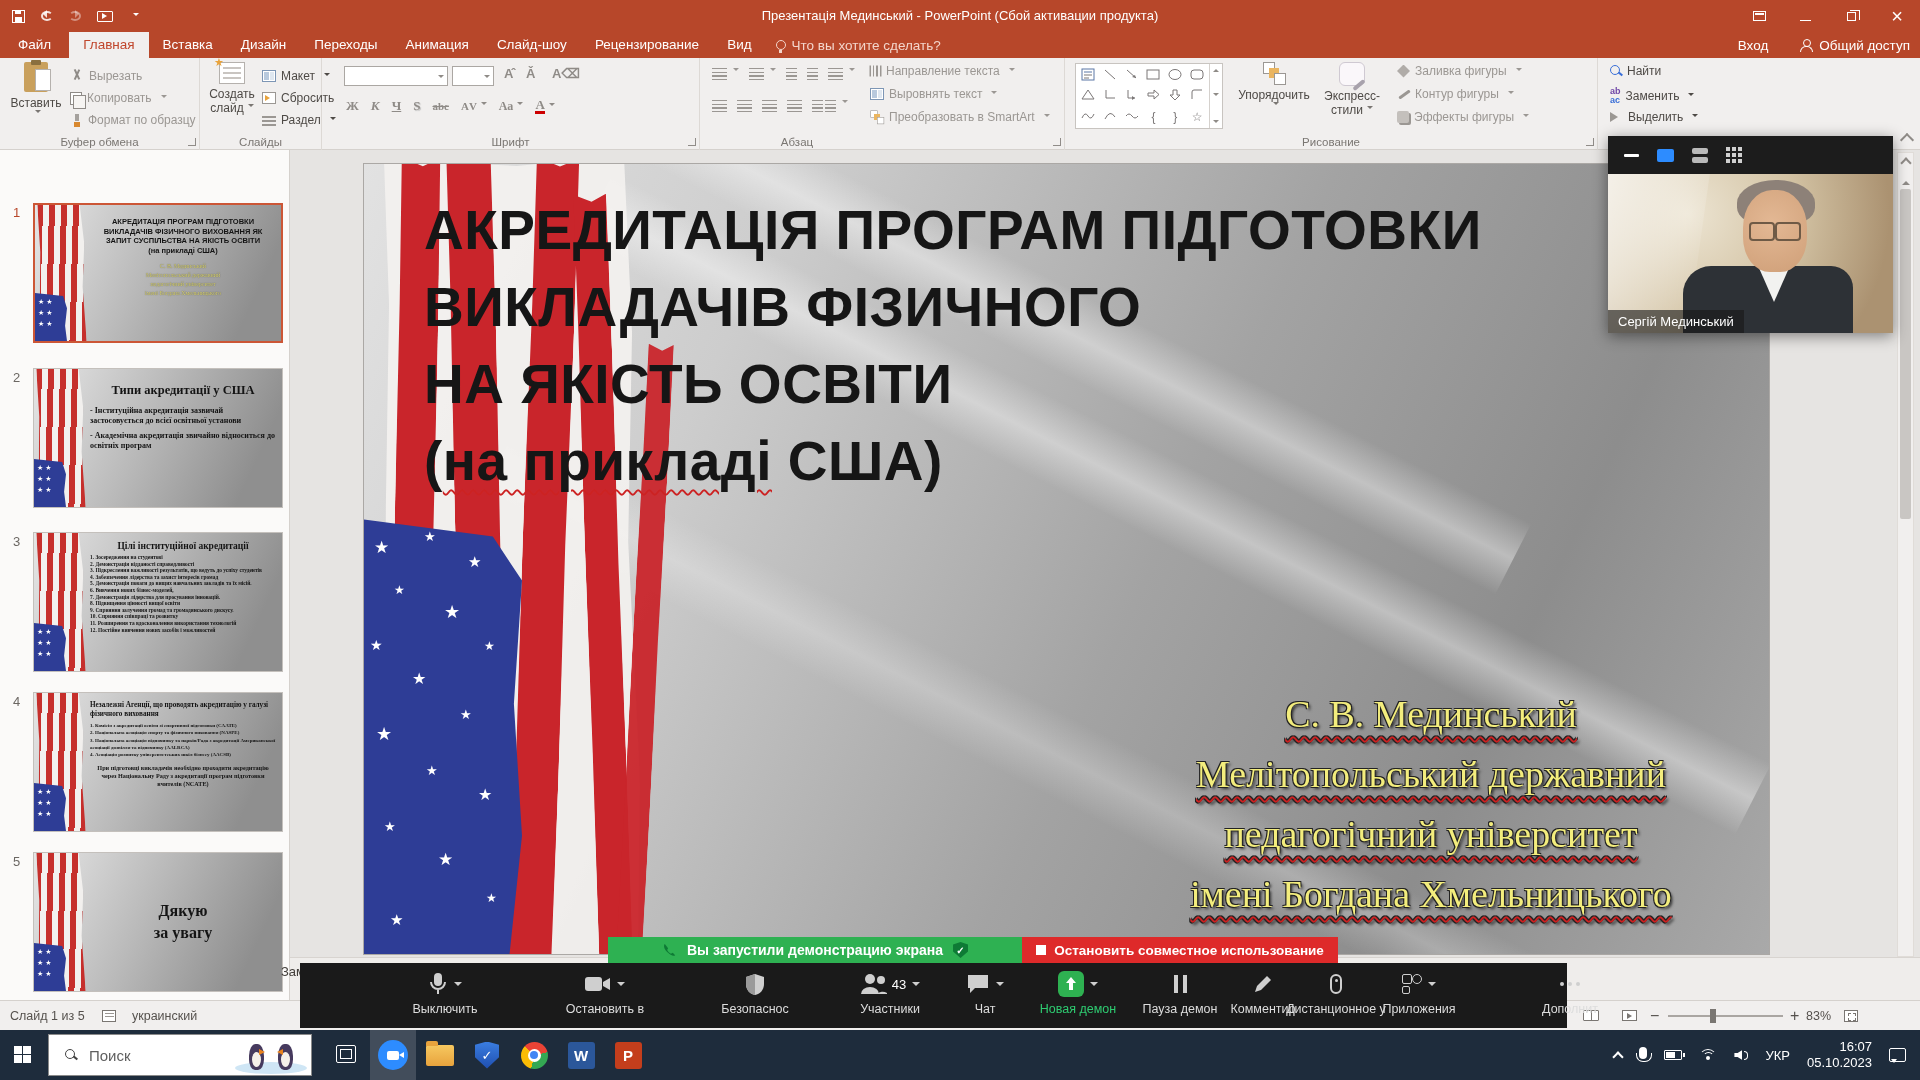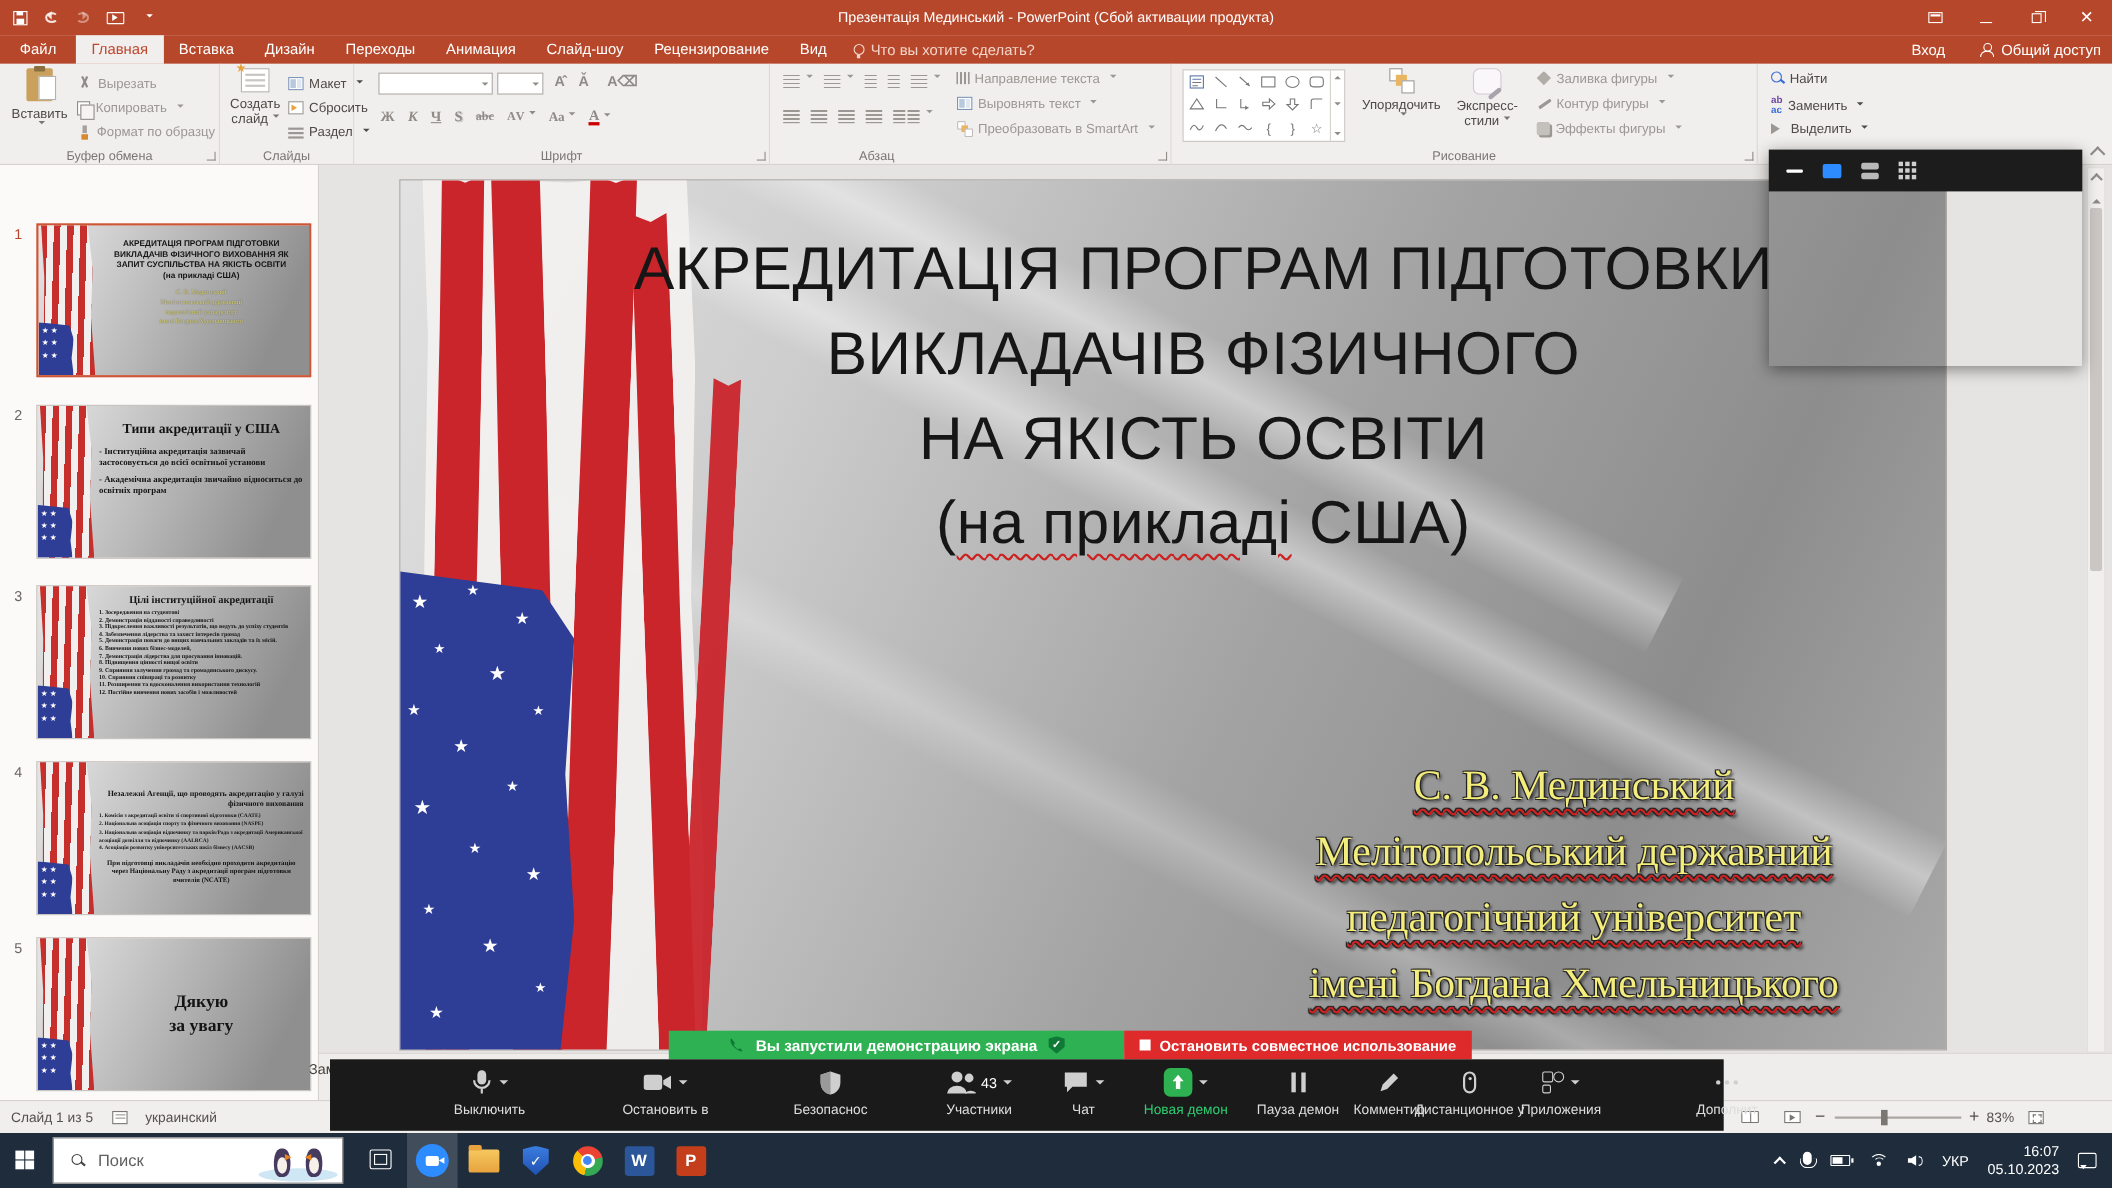--- a/index.html
+++ b/index.html
@@ -109,21 +109,21 @@
 .tserif{font-family:"Liberation Serif",serif;font-weight:bold}
 
 .editor{position:absolute;left:290px;top:150px;width:1630px;height:850px;background:#E6E4E2}
 .slide{position:absolute;left:73px;top:13px;width:1407px;height:792px;background:linear-gradient(115deg,#e2e2e2 0%,#cdcdcd 25%,#a3a3a3 55%,#8d8d8d 78%,#a9a9a9 100%);border:1px solid #ABA8A5;overflow:hidden}
 .streak{position:absolute;width:1300px;height:80px;background:linear-gradient(rgba(255,255,255,0),rgba(255,255,255,.4),rgba(255,255,255,0));transform:rotate(27deg)}
 .jag{clip-path:polygon(2% 0,55% 1%,98% 0,100% 22%,97% 48%,100% 77%,98% 100%,40% 99%,0 100%,2% 72%,0 46%,3% 18%)}
 .wbrush{position:absolute;left:22px;top:-6px;width:250px;height:804px;background:#f4f2ef;opacity:.9;transform:rotate(-1deg)}
 .rstripe{position:absolute;background:#C9252B}
 .canton{position:absolute;left:-4px;top:355px;width:162px;height:440px;background:#2E3D96;clip-path:polygon(0 0,82% 4%,100% 14%,95% 42%,100% 72%,92% 100%,0 100%)}
 .canton span{position:absolute;color:#fff}
-.s-title{position:absolute;left:60px;width:1340px;top:42px;text-align:center;font-weight:normal;font-size:55px;line-height:77px;color:#161616;letter-spacing:.5px}
+.s-title{position:absolute;left:60px;width:1340px;top:28px;text-align:left;font-weight:bold;font-size:55px;line-height:77px;color:#161616;letter-spacing:.5px}
 .wavy{text-decoration:underline;text-decoration-style:wavy;text-decoration-color:#cc2222;text-decoration-thickness:2px;text-underline-offset:9px}
 .s-author{position:absolute;left:737px;width:660px;top:520px;text-align:center;font-family:"Liberation Serif",serif;font-size:38px;line-height:60px;color:#F3ED7D;text-shadow:-1px -1px 0 #222,1px -1px 0 #222,-1px 1px 0 #222,2px 2px 3px rgba(0,0,0,.75)}
 .vscroll{position:absolute;right:6px;top:2px;width:17px;height:805px;background:#F1EFEE;border:1px solid #E0DCD8}
 .vthumb{position:absolute;left:2px;top:36px;width:11px;height:330px;background:#C9C6C3;border-radius:2px}
 
 .notesbar{position:absolute;left:290px;top:957px;width:1630px;height:43px;background:#EFEDEB;border-top:1px solid #D8D4D0}
 .notesclip{position:absolute;left:281px;top:964px;width:21px;height:18px;overflow:hidden;font-size:13px;color:#44403c;z-index:6}
 .statusbar{position:absolute;left:0;top:1000px;width:1920px;height:30px;background:#F1EFEE;border-top:1px solid #D5D1CD;color:#55514d;font-size:12.5px;z-index:10}
 .sb-item{position:absolute;top:0;line-height:30px;white-space:nowrap}
 .ic-spell{width:14px;height:12px;border:1px solid #7a7672;position:relative;background:#fff}
@@ -229,21 +229,21 @@
 .ic-notif{width:17px;height:14px;border:1.4px solid #fff;border-radius:2px;position:relative}
 .ic-notif:after{content:"";position:absolute;left:1px;bottom:-5px;border:3px solid transparent;border-top:4px solid #fff}
 
 .t1title{font-size:7.5px;line-height:9.5px;font-weight:bold;text-align:center;padding-top:8px}
 .t1par{font-size:7.5px;font-weight:bold;text-align:center}
 .t1auth{margin-top:7px;text-align:center;font-family:"Liberation Serif",serif;font-size:6px;line-height:9px;color:#ded878;text-shadow:0 0 1px #333}
 .t2h{font-size:12.5px;text-align:center;margin:10px 0 8px}
 .t2b{font-size:8px;line-height:10px;margin-bottom:5px}
 .t3h{font-size:9.5px;text-align:center;margin:4px 0 3px}
 .t3i{font-size:5.4px;line-height:6.6px}
-.t4h{font-size:7.2px;line-height:8.6px;text-align:right;margin:21px 0 4px}
+.t4h{font-size:7.2px;line-height:8.6px;text-align:left;margin:4px 0 4px}
 .t4i{font-size:5px;line-height:7.2px}
 .t4f{font-size:6.2px;line-height:8px;text-align:center;margin-top:6px}
 .t5l{font-size:16px;text-align:center;line-height:22px}
 </style>
 </head>
 <body>
 
 <div id="screen">
 
   <div class="titlebar">
@@ -817,20 +817,29 @@
     </div>
   </div>
 
   <div class="webcam">
     <div class="wc-head">
       <span class="wc-dash"></span>
       <span class="wc-blue"></span>
       <span class="wc-stack"></span>
       <span class="wc-grid"></span>
     </div>
+    <div class="wc-video">
+      <div class="wc-light"></div>
+      <div class="man-hair"></div>
+      <div class="man-body"></div>
+      <div class="man-collar"></div>
+      <div class="man-face"></div>
+      <div class="man-glass"></div>
+      <div class="wc-name">Сергій Мединський</div>
+    </div>
   </div>
 
   <div class="taskbar">
     <div class="winlogo">
         <i></i>
         <i></i>
         <i></i>
         <i></i>
       </div>
     <div class="searchbox">

